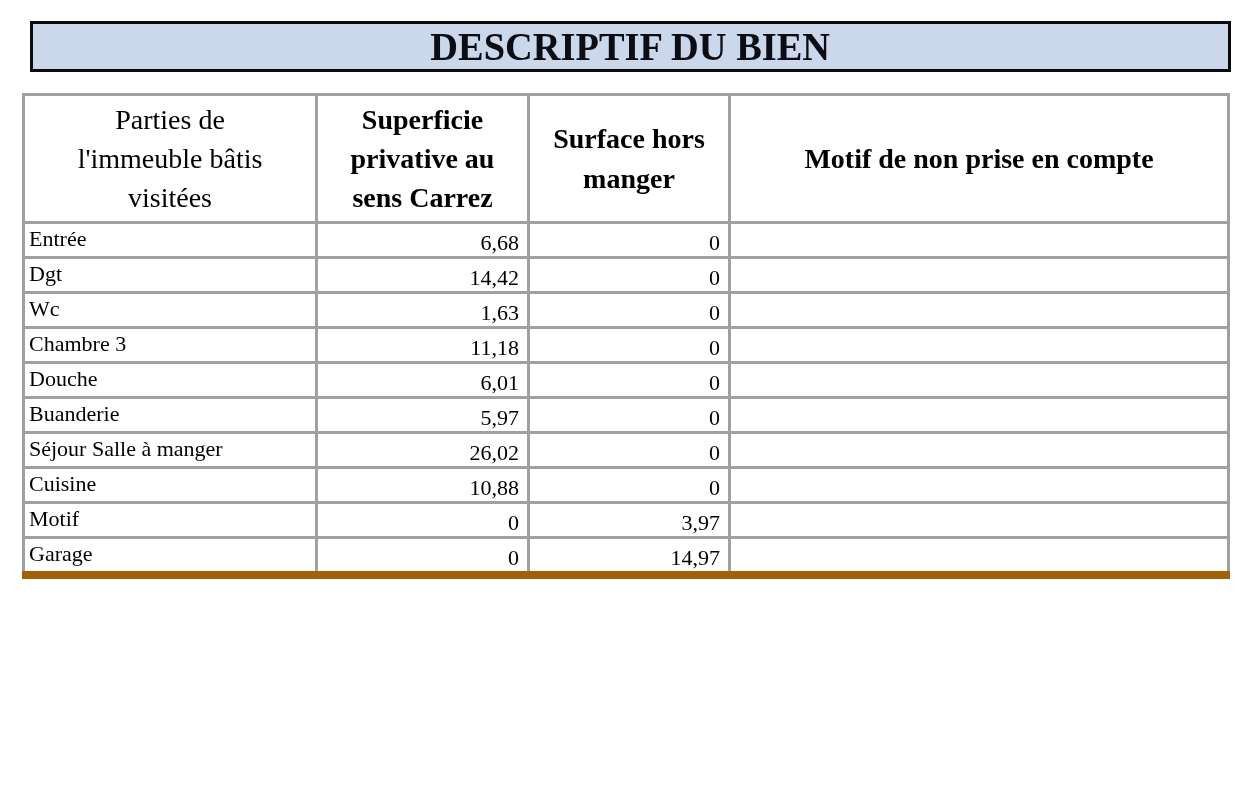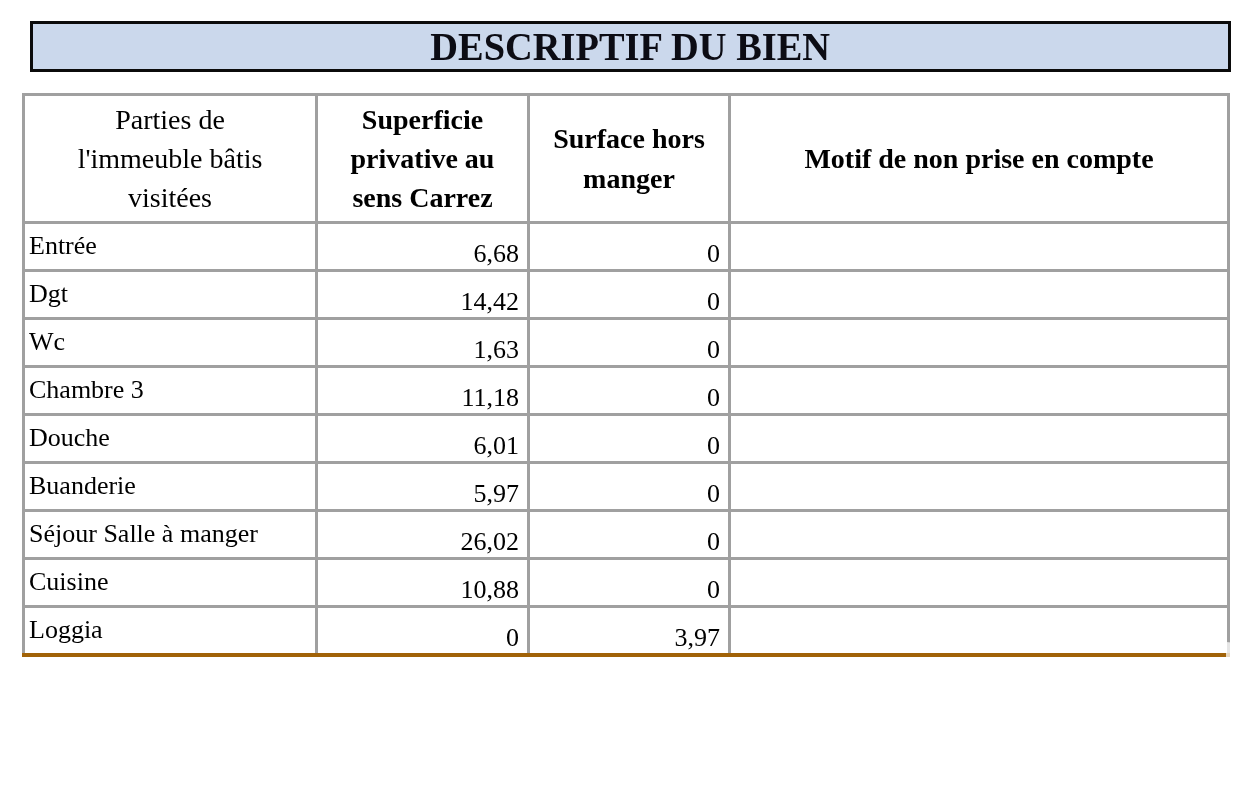--- a/index.html
+++ b/index.html
@@ -26,33 +26,33 @@
   .title-bar span{
     font-weight:bold;font-size:40px;line-height:1;color:#0c0c14;
     letter-spacing:0px;transform:scaleX(.96);white-space:nowrap;
   }
 
   
   table.prop{
     position:absolute;left:22px;top:93px;width:1205px;
     border-collapse:collapse;table-layout:fixed;
   }
-  table.prop{border-bottom:4px solid #a16207;}
+  table.prop{border-bottom:8px solid #a16207;}
   th,td{border:3px solid var(--grid);overflow:hidden;}
   thead th{
     height:128px;font-size:28px;font-weight:bold;line-height:1.4;
     text-align:center;vertical-align:middle;white-space:pre-line;
   }
   thead th.hdr-regular{font-weight:normal;}
   tbody td{
-    height:34px;font-size:26px;line-height:1;vertical-align:middle;
+    height:34px;font-size:22px;line-height:1;vertical-align:middle;
     background:#ffffff;
   }
   td.name{text-align:left;padding:0 4px 2px 4px;white-space:nowrap;}
-  td.num{text-align:right;padding:17px 8px 2px 4px;white-space:nowrap;}
+  td.num{text-align:right;padding:8px 8px 2px 4px;white-space:nowrap;}
   td.motif{text-align:left;padding:0 6px;}
 
   
   .watermark{
     position:absolute;left:1048px;top:622px;width:200px;height:135px;
     pointer-events:none;opacity:.92;
   }
 </style>
 </head>
 <body>
@@ -126,23 +126,29 @@
           <td class="num">0</td>
           <td class="motif"></td>
         </tr>
         <tr>
           <td class="name">Cuisine</td>
           <td class="num">10,88</td>
           <td class="num">0</td>
           <td class="motif"></td>
         </tr>
         <tr>
-          <td class="name">Loggia</td>
+          <td class="name">Motif</td>
           <td class="num">0</td>
           <td class="num">3,97</td>
+          <td class="motif"></td>
+        </tr>
+        <tr>
+          <td class="name">Garage</td>
+          <td class="num">0</td>
+          <td class="num">14,97</td>
           <td class="motif"></td>
         </tr>
       </tbody>
   </table>
 
   <svg class="watermark" viewBox="0 0 200 135" xmlns="http://www.w3.org/2000/svg">
     <g fill="#ffffff">
       <rect x="14" y="6" width="32" height="12" rx="5"></rect>
       <rect x="58" y="6" width="58" height="12" rx="5"></rect>
       <rect x="40" y="42" width="26" height="12" rx="5"></rect>

